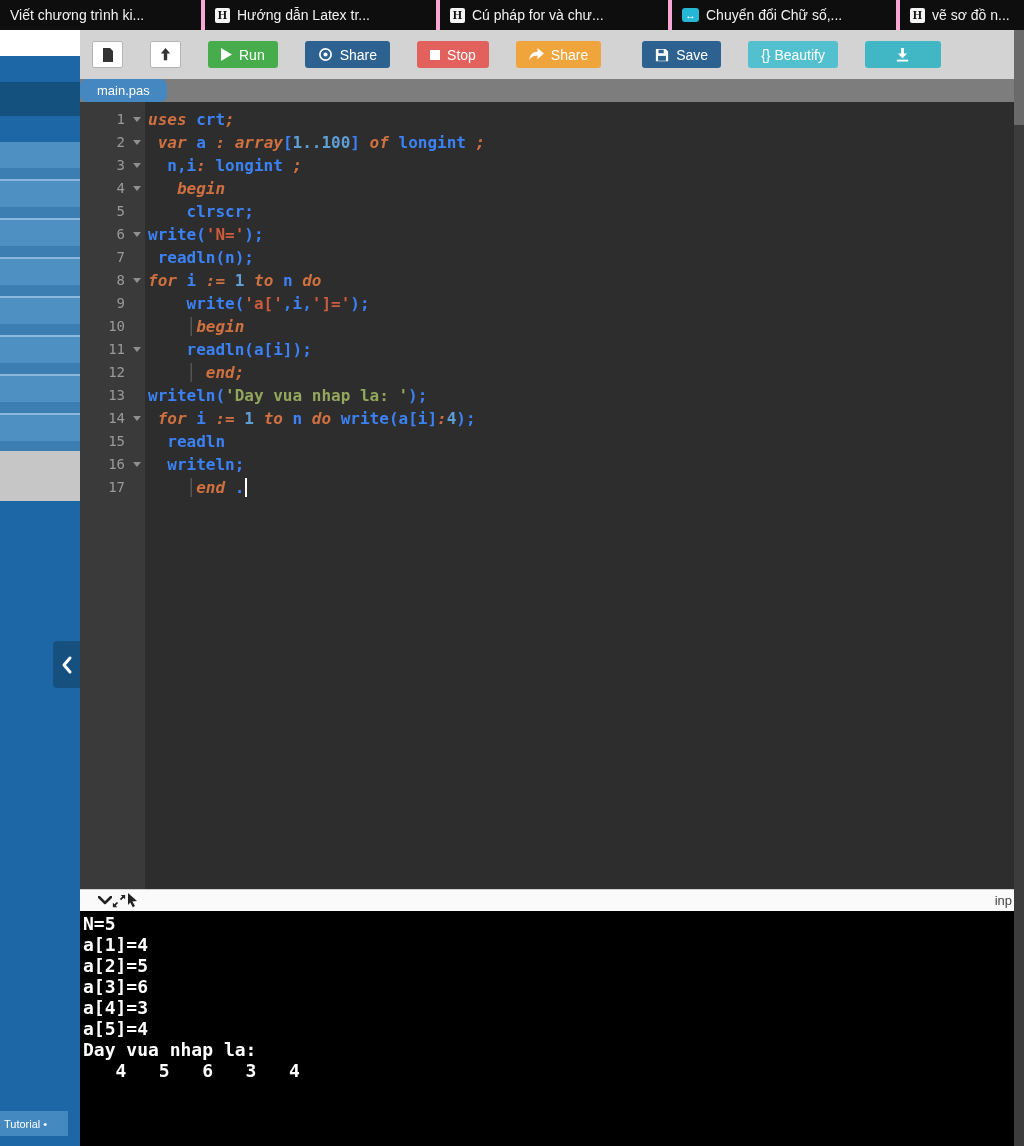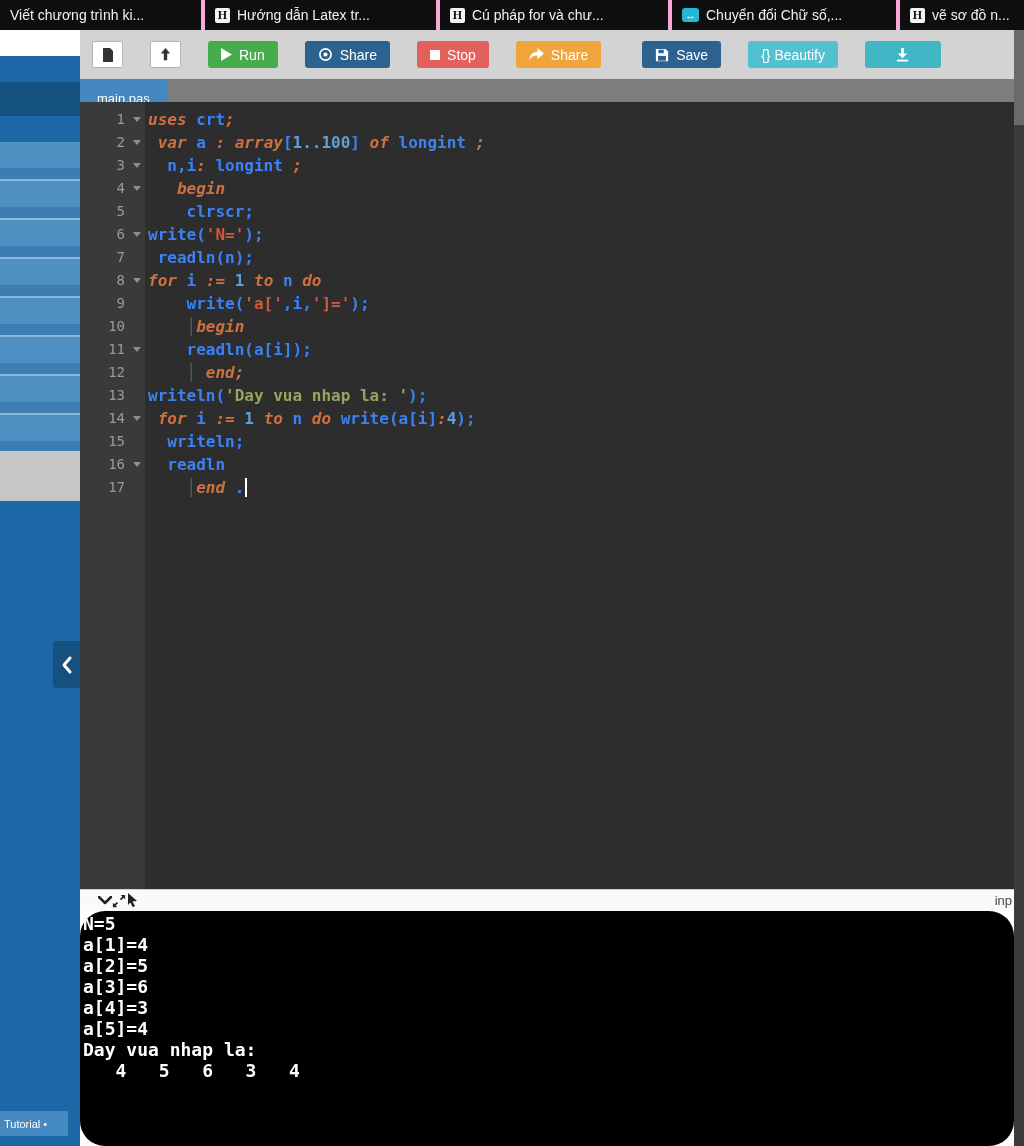--- a/index.html
+++ b/index.html
@@ -47,21 +47,21 @@
   .btn-stop { background:var(--c-stop); }
   .btn-share { background:var(--c-share); }
   .btn-save { background:var(--c-save);margin-left:14px; }
   .btn-beautify { background:var(--c-beautify); }
   .btn-download { background:var(--c-download); width:76px; justify-content:center; }
 
   
   .filetabs { position:absolute; left:80px; top:79px; width:934px; height:23px;
     background:#7d7d7d; display:flex; align-items:stretch; }
   .filetab { background:var(--c-filetab); color:#fff; font-size:13px;
-    display:flex; padding:12px 17px; cursor:pointer; }
+    display:flex; align-items:center; padding:0 17px; cursor:pointer;border-radius:7px; }
 
   
   .editor { position:absolute; left:80px; top:102px; width:934px; height:787px;
     background:#2d2d2d; display:flex;
     font-family:"DejaVu Sans Mono", monospace; font-size:16px; font-weight:bold; line-height:23px; }
   .gutter { width:65px; background:#3a3a3a; color:#9a9a9a; font-weight:normal;
     font-size:14px; padding-top:6px; flex:0 0 65px; }
   .gutter-line { position:relative; height:23px; text-align:right; padding-right:20px; }
   .fold-tri { position:absolute; right:4px; top:9px; width:0; height:0;
     border-left:4px solid transparent; border-right:4px solid transparent; border-top:5px solid #8f8f8f; }
@@ -77,21 +77,21 @@
     vertical-align:text-bottom; margin-left:1px; }
 
   
   .console-toolbar { position:absolute; left:80px; top:889px; width:934px; height:22px;
     background:#fafafa; border-top:1px solid #cfcfcf; display:flex; align-items:center;
     padding-left:18px; }
   .ct-icon { display:inline-flex; align-items:center; justify-content:center; cursor:pointer; }
   .input-label { margin-left:auto; padding-right:2px; color:#444; font-size:13px; }
   .console { position:absolute; left:80px; top:911px; width:934px; height:235px;
     background:#000; color:#fff; font-family:"DejaVu Sans Mono", monospace;
-    font-size:18px; font-weight:bold; line-height:21px; padding:2px 0 0 3px;border-radius:25px; }
+    font-size:18px; font-weight:bold; line-height:21px; padding:2px 0 0 3px; }
   .console-line { white-space:pre; height:21px; }
 
   
   .scrollbar { position:absolute; left:1014px; top:30px; width:10px; height:1116px; background:#3c3c3c; }
   .scroll-thumb { position:absolute; left:0; top:0; width:10px; height:95px; background:#6a6a6a; }
 </style>
 </head>
 <body>
 
 <div class="tabbar">
@@ -219,22 +219,22 @@
       <div class="code-line"><span class="tk-p">    clrscr;</span></div>
       <div class="code-line"><span class="tk-p">write(</span><span class="tk-r">'N='</span><span class="tk-p">);</span></div>
       <div class="code-line"><span class="tk-p"> readln(n);</span></div>
       <div class="code-line"><span class="tk-k">for</span><span class="tk-p"> i </span><span class="tk-k">:=</span><span class="tk-p"> </span><span class="tk-n">1</span><span class="tk-p"> </span><span class="tk-k">to</span><span class="tk-p"> n </span><span class="tk-k">do</span></div>
       <div class="code-line"><span class="tk-p">    write(</span><span class="tk-r">'a['</span><span class="tk-p">,i,</span><span class="tk-r">']='</span><span class="tk-p">);</span></div>
       <div class="code-line"><span class="tk-p">    </span><span class="tk-d">│</span><span class="tk-k">begin</span></div>
       <div class="code-line"><span class="tk-p">    readln(a[i]);</span></div>
       <div class="code-line"><span class="tk-p">    </span><span class="tk-d">│</span><span class="tk-k"> end;</span></div>
       <div class="code-line"><span class="tk-p">writeln(</span><span class="tk-s">'Day vua nhap la: '</span><span class="tk-p">);</span></div>
       <div class="code-line"><span class="tk-p"> </span><span class="tk-k">for</span><span class="tk-p"> i </span><span class="tk-k">:=</span><span class="tk-p"> </span><span class="tk-n">1</span><span class="tk-p"> </span><span class="tk-k">to</span><span class="tk-p"> n </span><span class="tk-k">do</span><span class="tk-p"> write(a[i]</span><span class="tk-k">:</span><span class="tk-n">4</span><span class="tk-p">);</span></div>
+      <div class="code-line"><span class="tk-p">  readln</span></div>
       <div class="code-line"><span class="tk-p">  writeln;</span></div>
-      <div class="code-line"><span class="tk-p">  readln</span></div>
       <div class="code-line"><span class="tk-p">    </span><span class="tk-d">│</span><span class="tk-k">end</span><span class="tk-p"> .</span><span class="cursor"></span></div>
     </div>
 </div>
 
 <div class="console-toolbar">
   <span class="ct-icon">
     <svg width="14" height="9" viewBox="0 0 14 9">
       <polyline points="1,1 7,7 13,1" fill="none" stroke="#222" stroke-width="2.5" stroke-linecap="round" stroke-linejoin="round"></polyline>
     </svg>
   </span>

